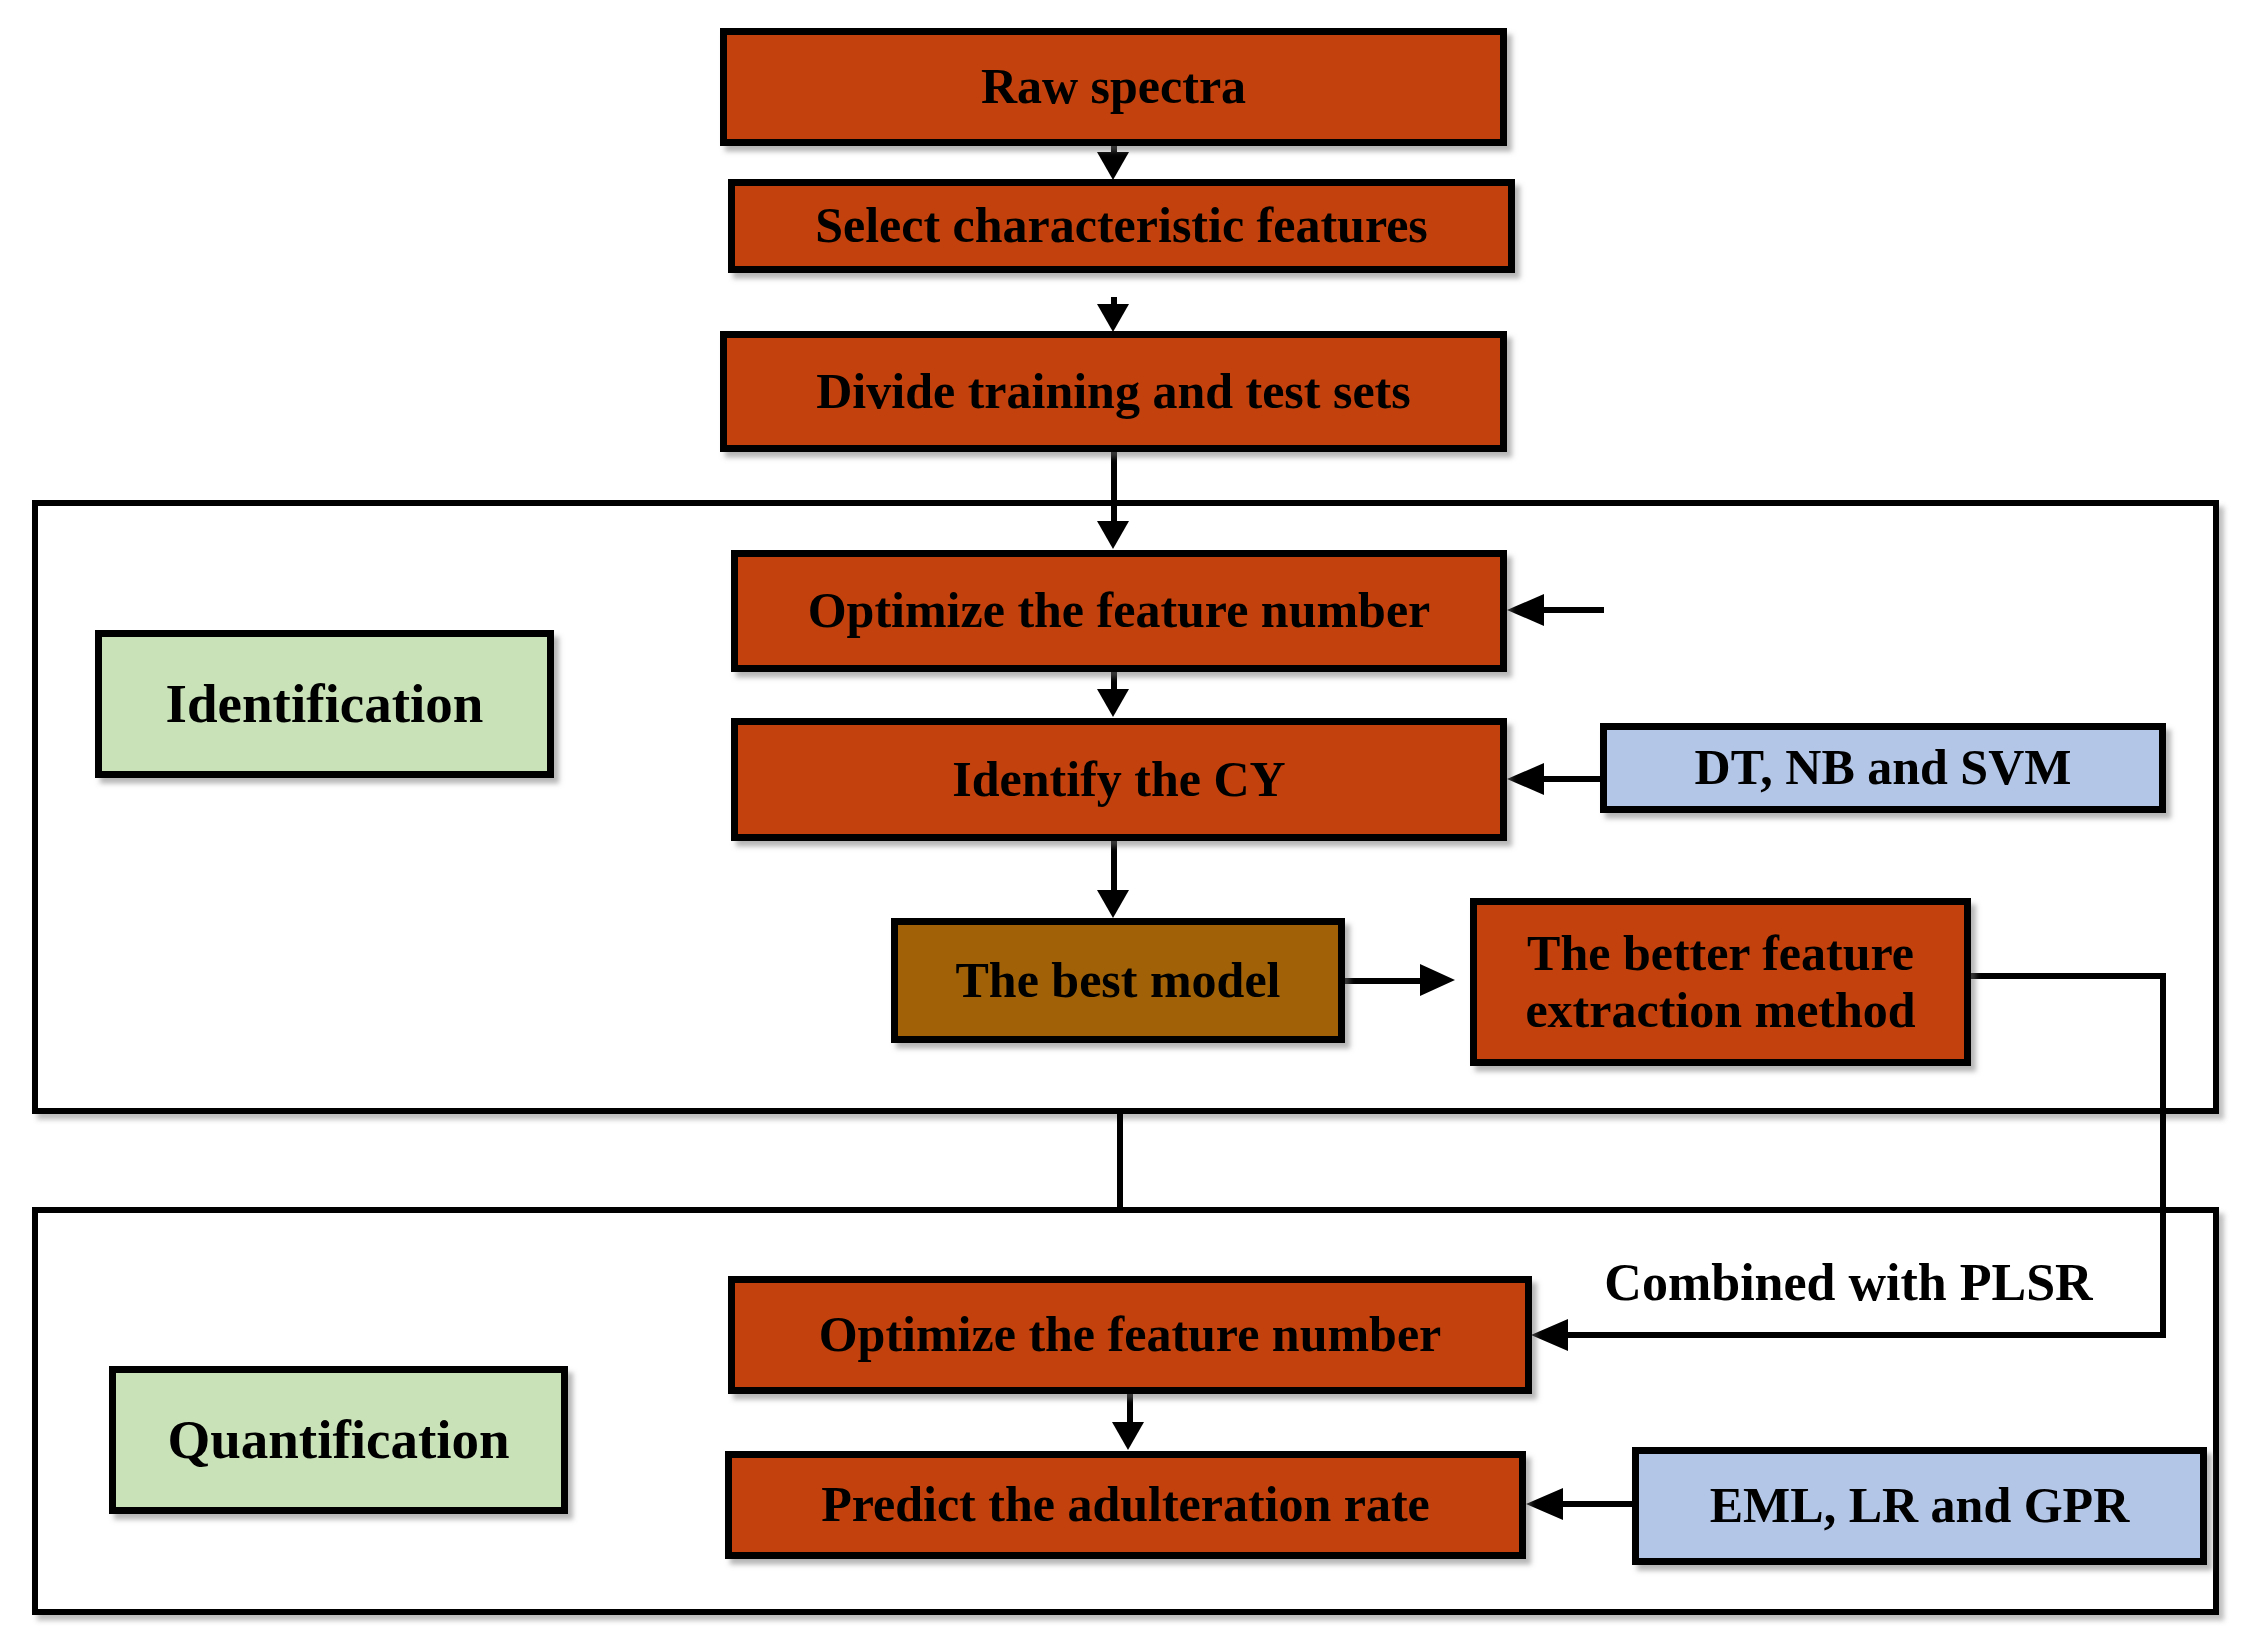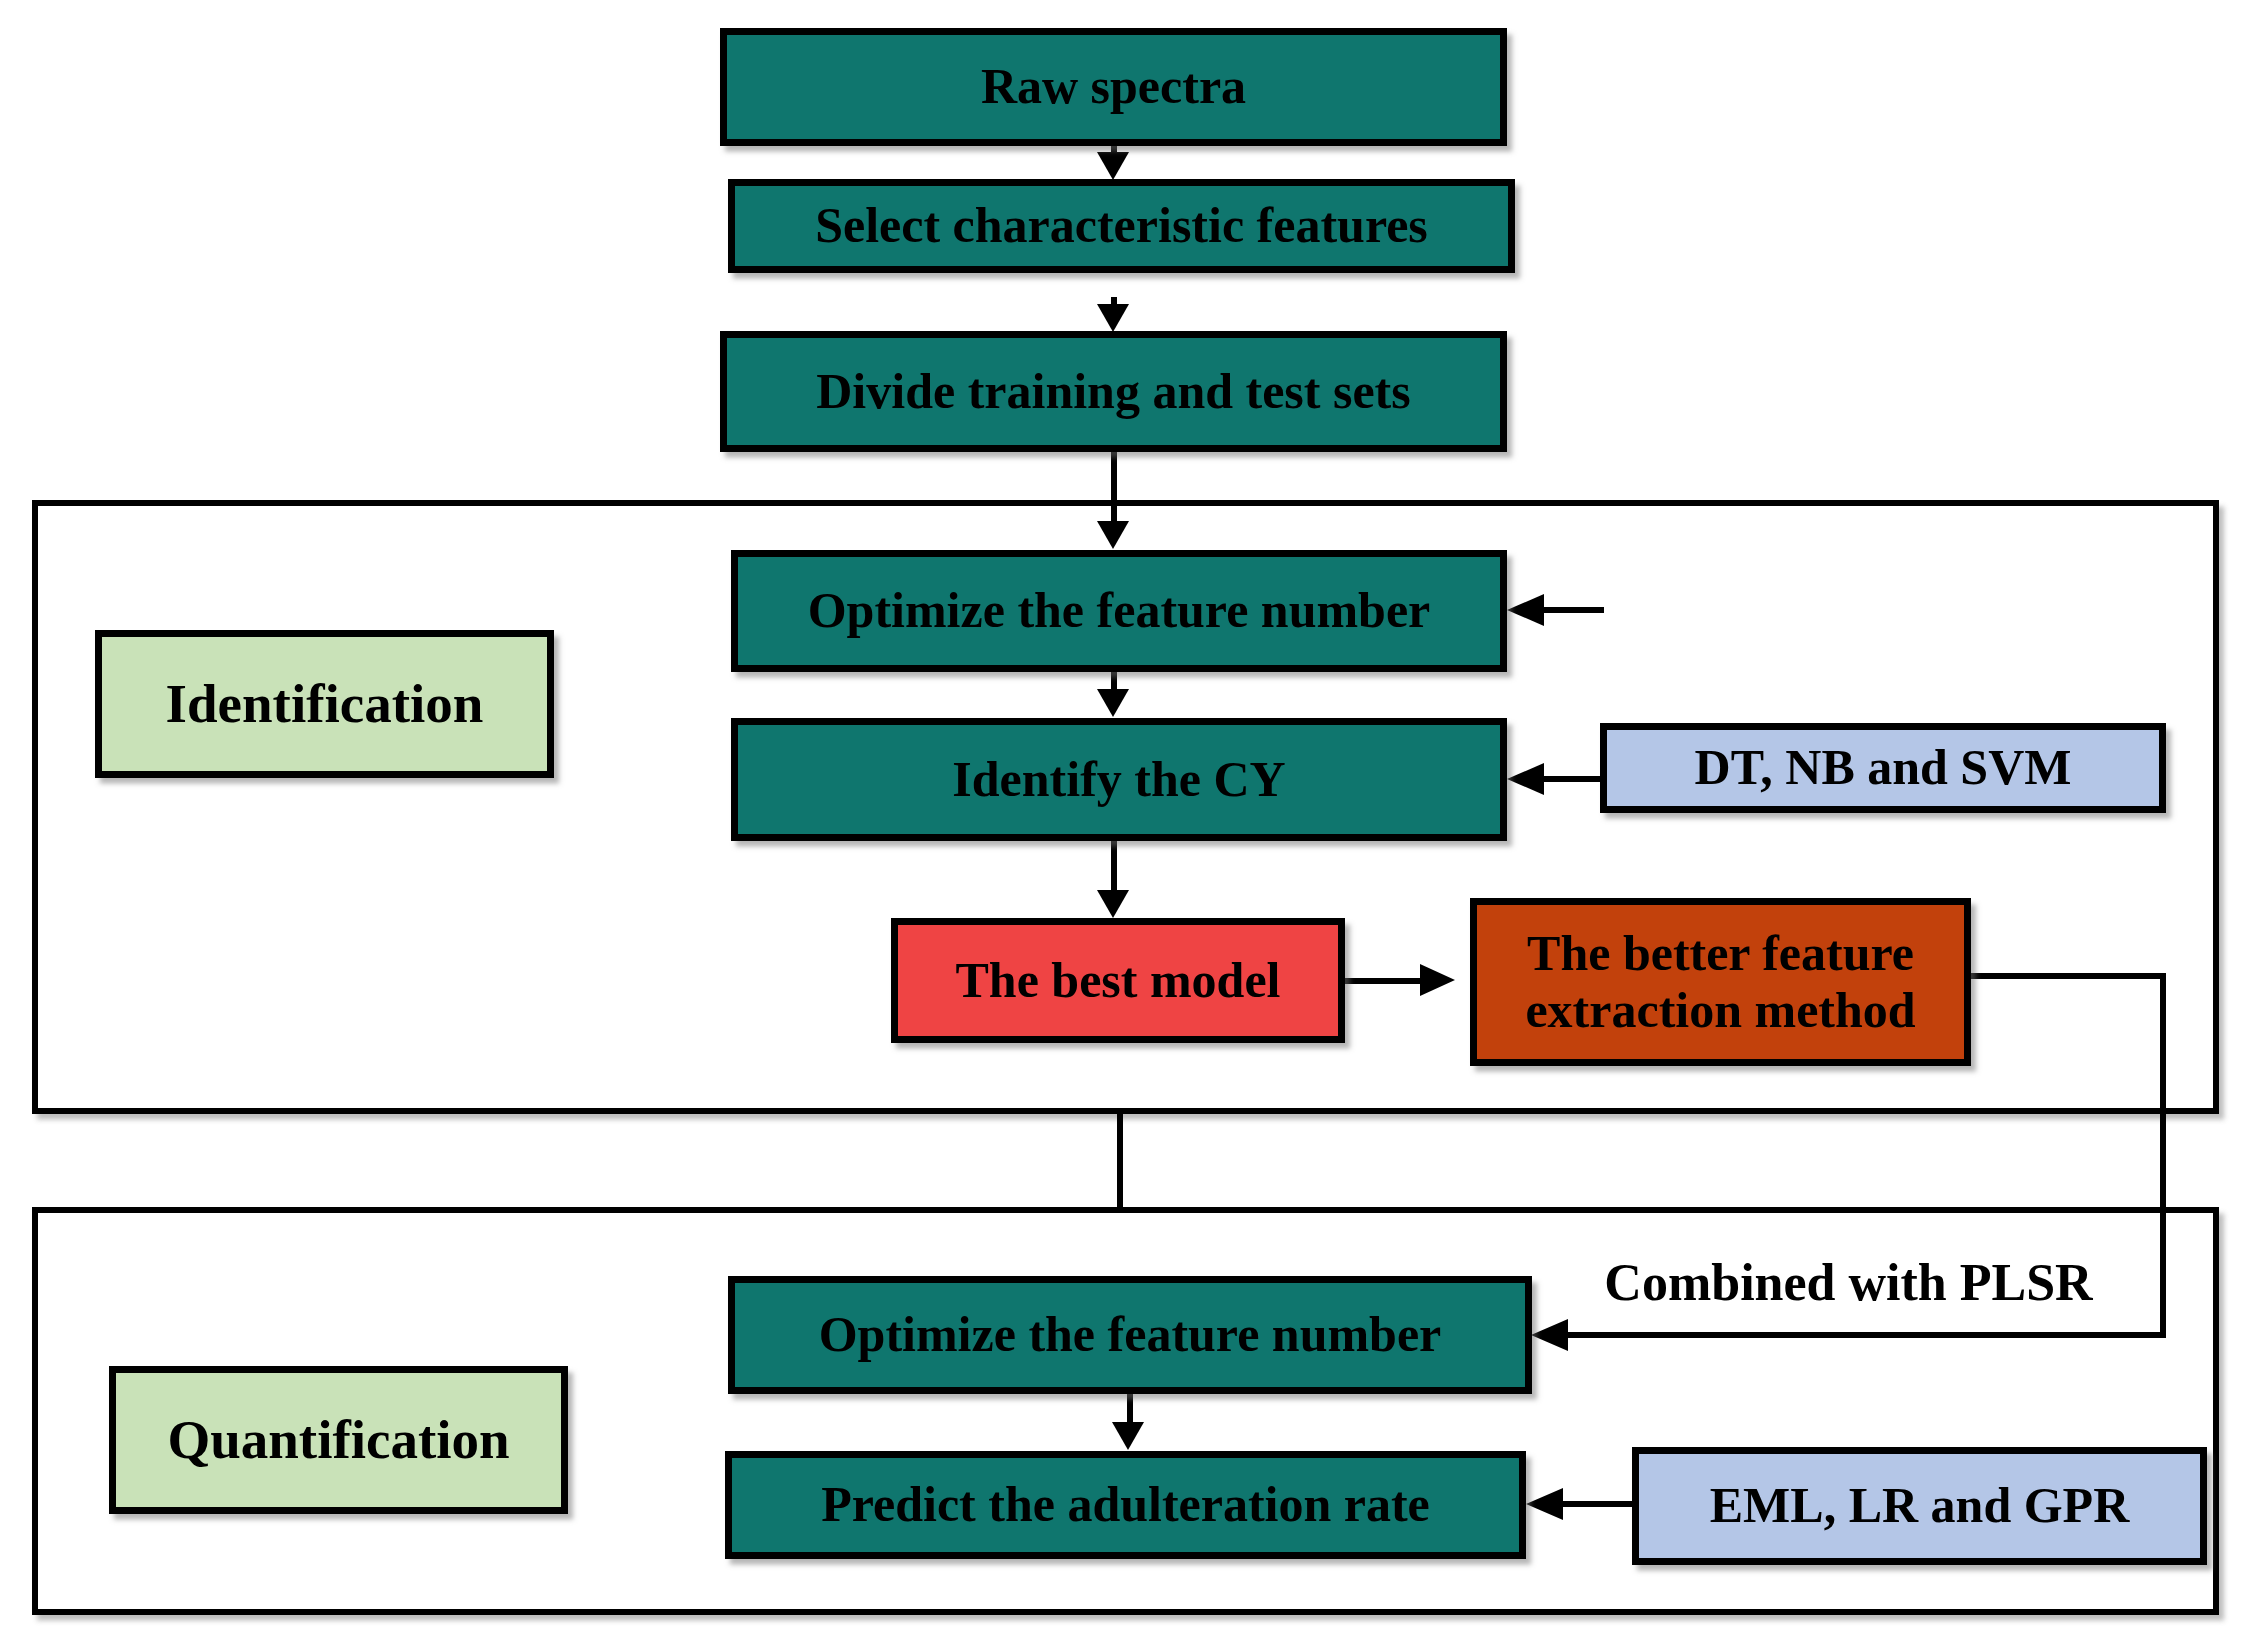--- a/index.html
+++ b/index.html
@@ -17,36 +17,36 @@
     position:absolute;
     border:6.7px solid #000;
     box-sizing:border-box;
     background:transparent;
     box-shadow:5px 5.8px 5px rgba(110,110,110,0.45);
   }
   .bx{
     position:absolute;
     border:7.5px solid #000;
     box-sizing:border-box;
-    background:#0f766e;
+    background:#c2410c;
     display:flex;
     align-items:center;
     justify-content:center;
     text-align:center;
     font-size:50px;
     line-height:1.15;
     box-shadow:5px 5.8px 5px rgba(110,110,110,0.5);
     white-space:pre-line;
   }
   .label{
     background:#c9e2b8;
     font-size:55px;
   }
   .blue{ background:#b4c6e7; }
-  .peach{ background:#ef4444; }
+  .peach{ background:#a16207; }
   .orange{ background:#c2410c;margin-left:17px; }
   .ln{
     position:absolute;
     background:#000;
   }
   .head{
     position:absolute;
     width:0;height:0;
   }
   .head-down{

